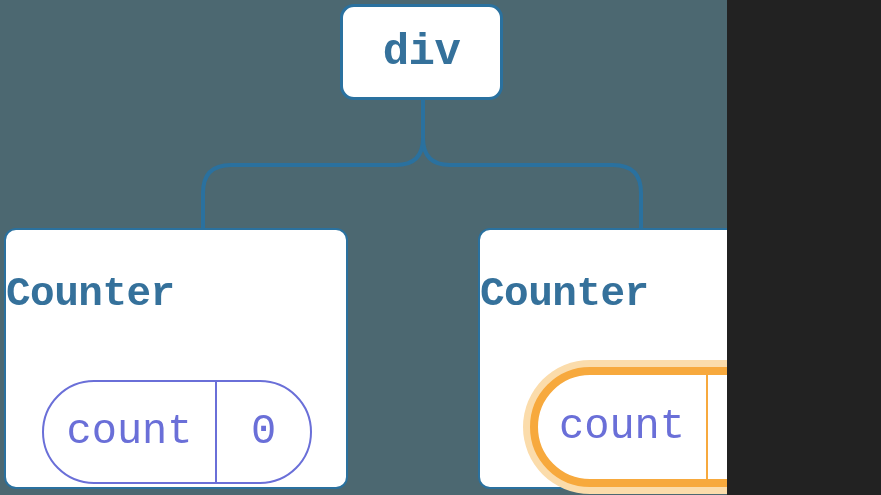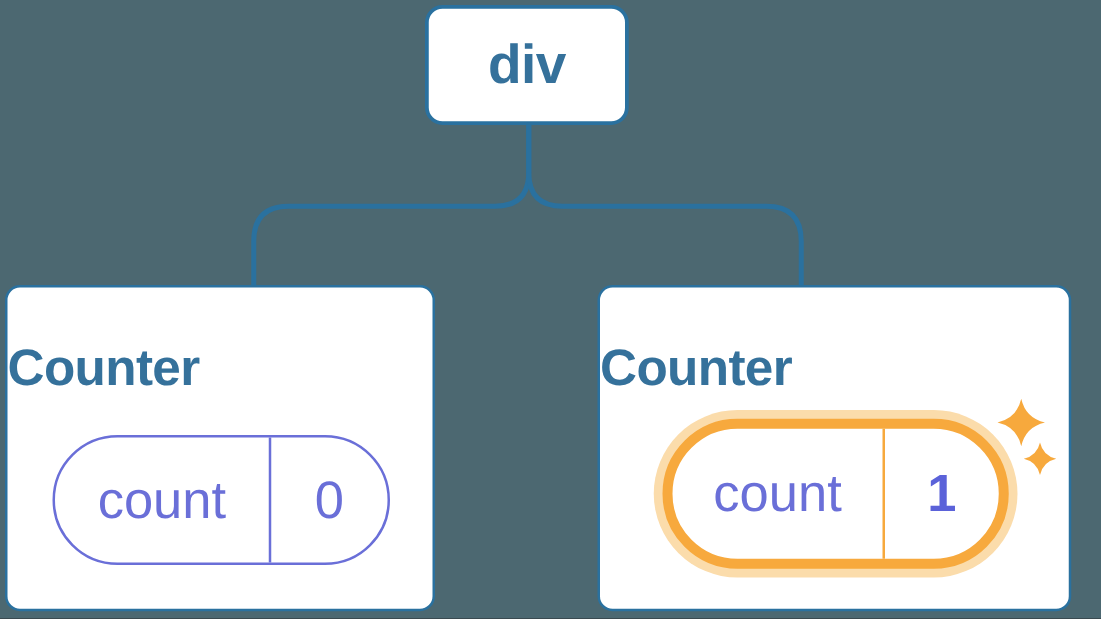--- a/index.html
+++ b/index.html
@@ -9,24 +9,24 @@
     --connector:#2A719F;
     --state-purple:#6A6FD8;
     --state-value-bold:#5B62D9;
     --highlight-orange:#F7A93D;
     --highlight-halo:#FBDCAB;
     --card-bg:#FFFFFF;
   }
   html,body{margin:0;padding:0;background:#222;}
   .stage{
     position:relative;
-    width:881px;height:495px;
+    width:727px;height:495px;
     overflow:hidden;
     background:var(--bg);
-    font-family:Liberation Sans, sans-serif;
+    font-family:Liberation Mono, monospace;
   }
   .root-node{
     position:absolute;left:340px;top:4px;width:163px;height:96px;
     box-sizing:border-box;
     background:var(--card-bg);
     border:3px solid var(--node-border);
     border-radius:14px;
     display:flex;align-items:center;justify-content:center;
   }
   .root-node .label{
@@ -58,20 +58,21 @@
     text-align:left;
     color:var(--node-text);
     font-size:41px;font-weight:600;line-height:1;
     letter-spacing:-0.5px;
   }
   .pill{
     position:absolute;
     box-sizing:border-box;
     display:flex;align-items:stretch;
     background:var(--card-bg);
+    margin-top:32px;
   }
   .pill.plain{
     left:36px;top:118px;width:270px;height:104px;
     border:2px solid var(--state-purple);
     border-radius:52px;
   }
   .pill.highlight{
     left:50px;top:105px;width:277px;height:120px;
     border:8px solid var(--highlight-orange);
     border-radius:60px;

